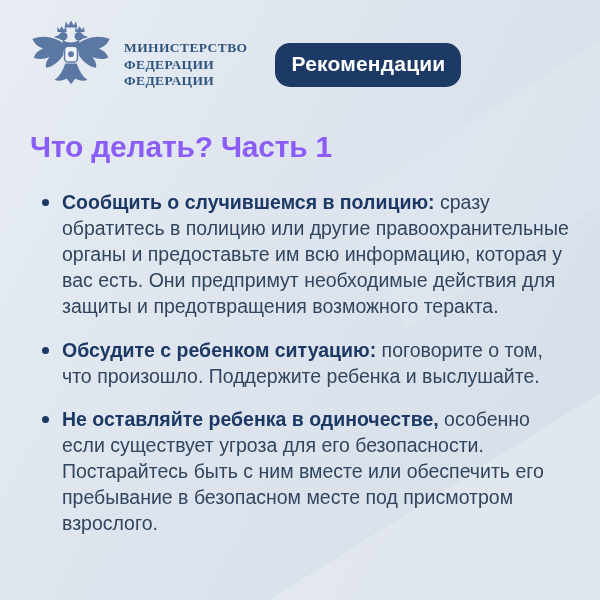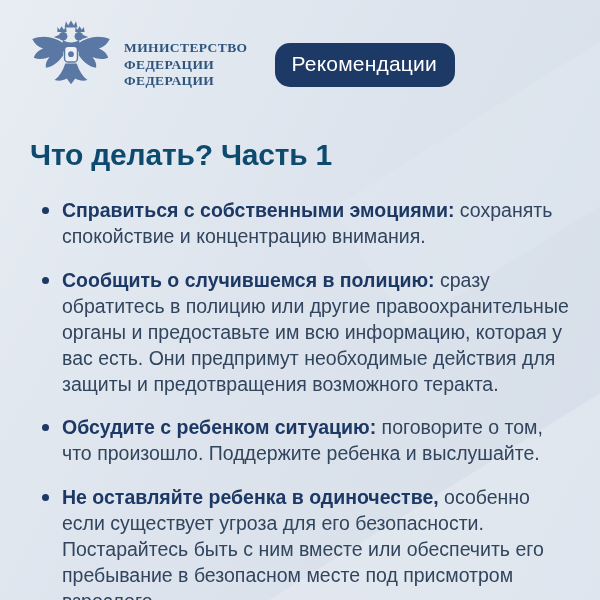--- a/index.html
+++ b/index.html
@@ -15,24 +15,24 @@
 
   .header{position:absolute;left:28px;top:14px;right:28px;display:flex;align-items:center;}
   .emblem{width:86px;height:86px;flex:0 0 auto;}
   .ministry{margin-left:10px;margin-top:16px;
     font-family:"Liberation Serif","DejaVu Serif",serif;
     font-size:13.5px;line-height:1.22;letter-spacing:0.4px;
     color:#2f557e;font-weight:600;}
   .ministry span{display:block;}
   .badge{margin-left:28px;margin-top:16px;background:#1d3a67;color:#ffffff;
     border-radius:15px;padding:9px 16px 10px 16px;min-width:148px;}
-  .badge div{font-size:21px;line-height:1.18;font-weight:400;letter-spacing:0.2px;}
+  .badge div{font-size:21px;line-height:1.18;font-weight:700;letter-spacing:0.2px;}
 
   .content{position:absolute;left:30px;top:126px;right:28px;}
-  .title{font-size:30px;font-weight:800;color:#0c4a6e;letter-spacing:-0.2px;margin:12px 0 26px 0;}
+  .title{font-size:30px;font-weight:800;color:#8b5cf6;letter-spacing:-0.2px;margin:4px 0 26px 0;}
 
   ul.points{list-style:none;margin:0;padding:0;max-width:540px;}
   ul.points li{position:relative;padding-left:32px;margin-bottom:18px;
     font-size:19.5px;line-height:1.33;color:#31455e;}
   ul.points li .dot{position:absolute;left:12px;top:9px;width:7px;height:7px;
     border-radius:50%;background:#1c3864;}
   ul.points li b{color:#1c3864;font-weight:700;}
 </style>
 </head>
 <body>
@@ -69,24 +69,20 @@
     <div>Рекомендации</div>
   </div>
 </div>
 
 <div class="content">
   <h1 class="title">Что делать? Часть 1</h1>
 
   <ul class="points">
     <li>
       <span class="dot"></span>
-      <span><b>Справиться с собственными эмоциями:</b><span> сохранять спокойствие и концентрацию внимания.</span></span>
-    </li>
-    <li>
-      <span class="dot"></span>
       <span><b>Сообщить о случившемся в полицию:</b><span> сразу обратитесь в полицию или другие правоохранительные органы и предоставьте им всю информацию, которая у вас есть. Они предпримут необходимые действия для защиты и предотвращения возможного теракта.</span></span>
     </li>
     <li>
       <span class="dot"></span>
       <span><b>Обсудите с ребенком ситуацию:</b><span> поговорите о том, что произошло. Поддержите ребенка и выслушайте.</span></span>
     </li>
     <li>
       <span class="dot"></span>
       <span><b>Не оставляйте ребенка в одиночестве,</b><span> особенно если существует угроза для его безопасности. Постарайтесь быть с ним вместе или обеспечить его пребывание в безопасном месте под присмотром взрослого.</span></span>
     </li>

